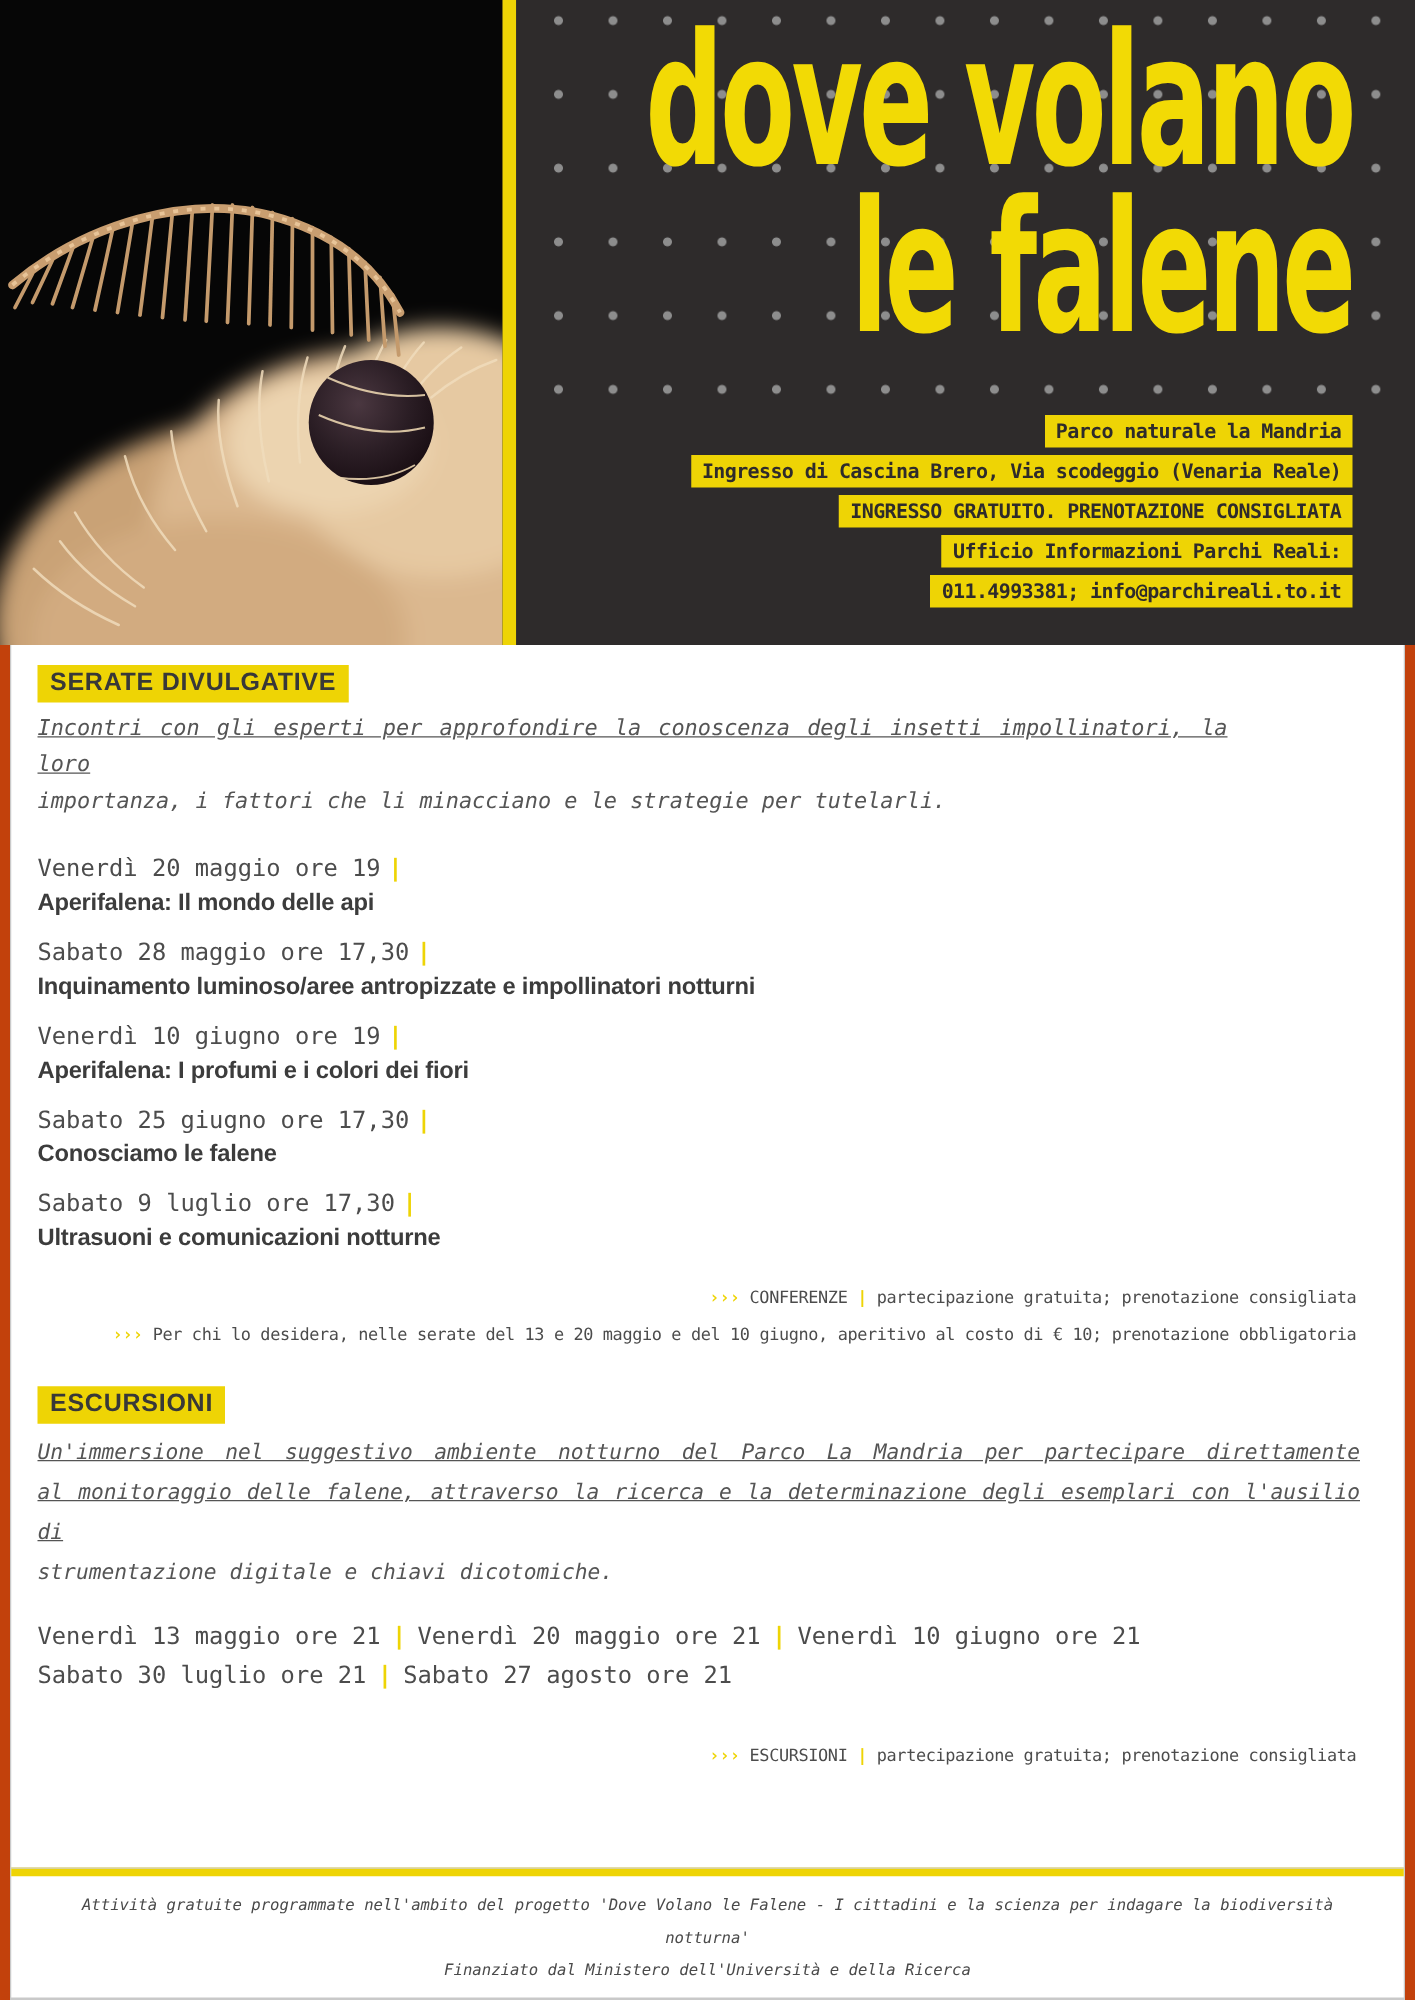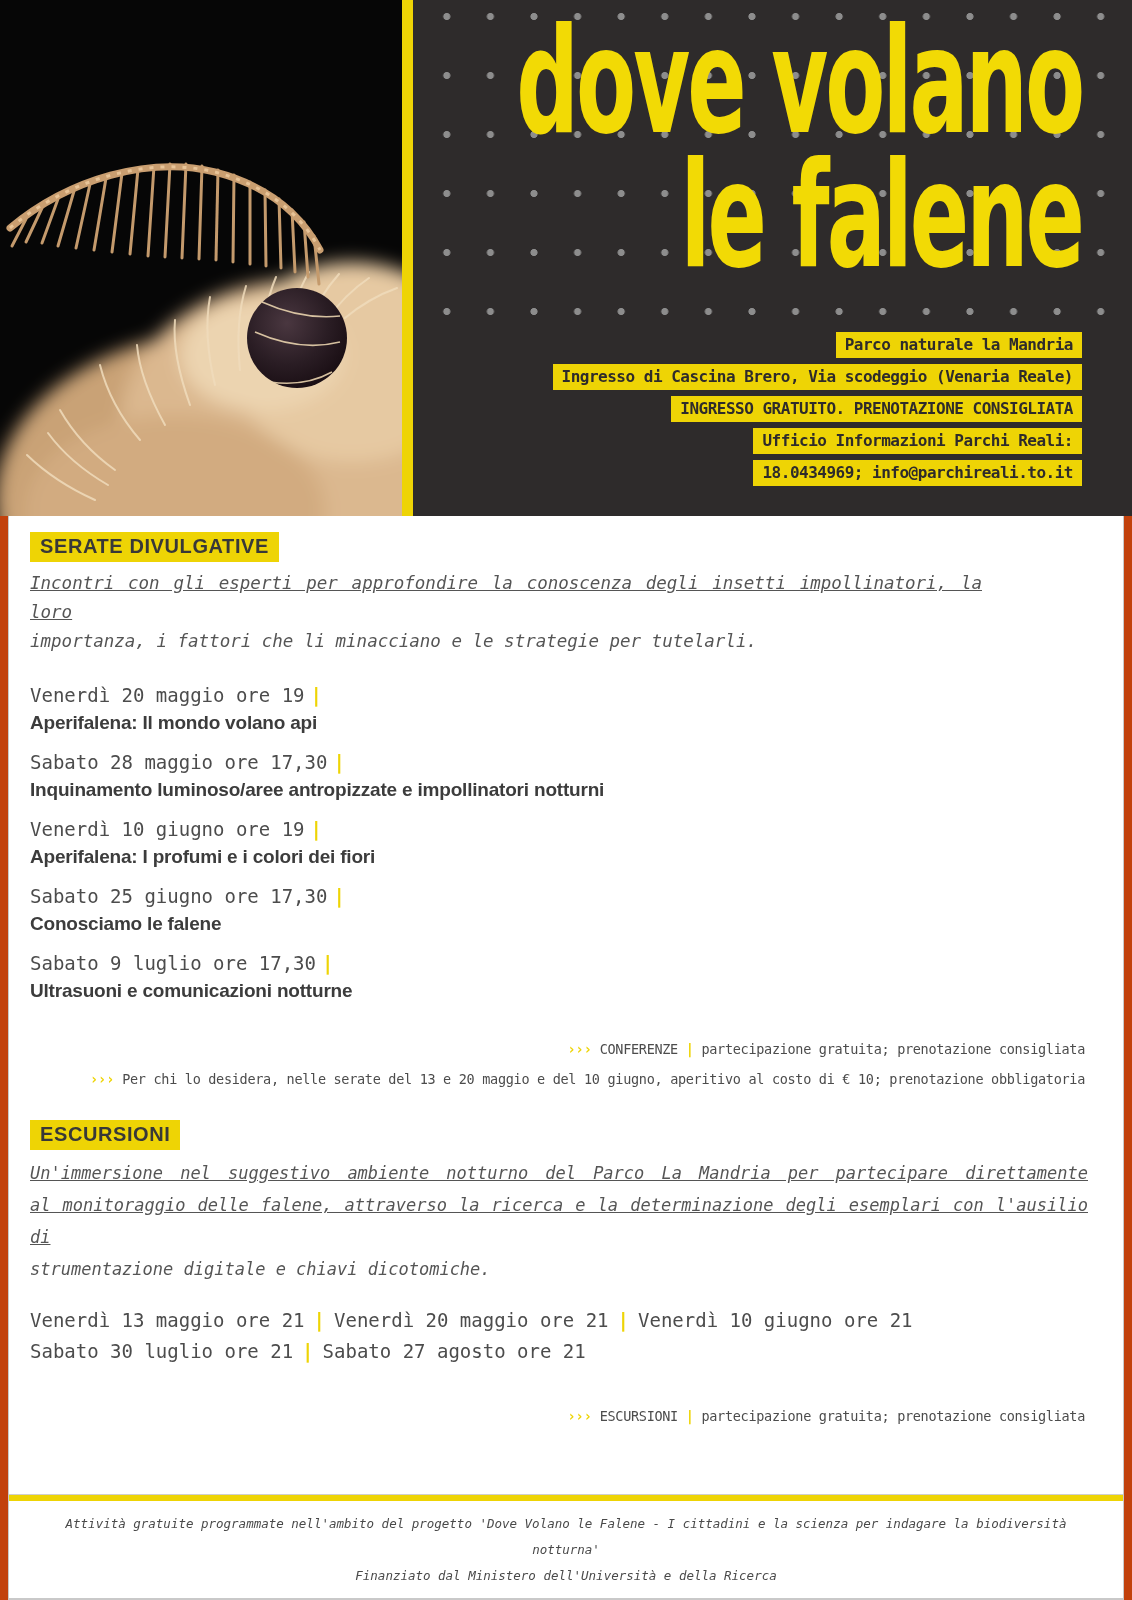--- a/index.html
+++ b/index.html
@@ -32,21 +32,21 @@
   .mono-it{font-family:"DejaVu Sans Mono",monospace;font-style:italic;color:#555;}
   .intro1{margin-top:7px;width:952px;font-size:17.5px;line-height:29px;}
   .intro1 .just, .intro2 .just{text-align:justify;text-align-last:justify;text-decoration:underline;}
   .intro2{margin-top:7px;width:1058px;font-size:17px;line-height:32px;}
   .events{margin-top:26px;}
   .event{margin-bottom:13px;}
   .event-date{font-family:"DejaVu Sans Mono",monospace;font-size:19px;color:#4c4c4c;line-height:27px;}
   .event-title{font-size:19px;font-weight:bold;color:#3c3c3c;letter-spacing:-0.2px;line-height:27px;}
   .pipe{color:#eed405;font-weight:bold;}
   .event-date .pipe{margin-left:6px;}
-  .notes{margin-top:30px;text-align:right;font-family:"DejaVu Sans Mono",monospace;
+  .notes{margin-top:19px;text-align:right;font-family:"DejaVu Sans Mono",monospace;
         font-size:13.5px;letter-spacing:-0.3px;color:#4c4c4c;line-height:30px;}
   .arrows{color:#eed405;font-weight:bold;letter-spacing:0;}
   .sec2{margin-top:26px;}
   .exc-dates{margin-top:20px;font-family:"DejaVu Sans Mono",monospace;font-size:19px;
         color:#4c4c4c;line-height:31px;}
   .exc-dates .pipe{margin:0 9px;}
   .note3{margin-top:34px;}
   
   .bottom-group{margin-top:auto;}
   .rule{height:6px;background:#eed405;}
@@ -132,39 +132,39 @@
     <div class="ybar"></div>
     <div class="panel">
       <div class="dots"></div>
       <div class="title-line t1">dove volano</div>
       <div class="title-line t2">le falene</div>
       <div class="infos">
         <div class="info">Parco naturale la Mandria</div>
         <div class="info">Ingresso di Cascina Brero, Via scodeggio (Venaria Reale)</div>
         <div class="info">INGRESSO GRATUITO. PRENOTAZIONE CONSIGLIATA</div>
         <div class="info">Ufficio Informazioni Parchi Reali:</div>
-        <div class="info">18.0434969; info@parchireali.to.it</div>
+        <div class="info">011.4993381; info@parchireali.to.it</div>
       </div>
     </div>
   </div>
 
   <div class="body-wrap">
     <div class="content">
 
       
       <div class="hl-heading">SERATE DIVULGATIVE</div>
       <div class="mono-it intro1">
         <div class="just">Incontri con gli esperti per approfondire la conoscenza degli insetti impollinatori, la loro</div>
         <div>importanza, i fattori che li minacciano e le strategie per tutelarli.</div>
       </div>
 
       <div class="events">
         <div class="event">
           <div class="event-date"><span>Venerdì 20 maggio ore 19</span><span class="pipe">|</span></div>
-          <div class="event-title">Aperifalena: Il mondo volano api</div>
+          <div class="event-title">Aperifalena: Il mondo delle api</div>
         </div>
         <div class="event">
           <div class="event-date"><span>Sabato 28 maggio ore 17,30</span><span class="pipe">|</span></div>
           <div class="event-title">Inquinamento luminoso/aree antropizzate e impollinatori notturni</div>
         </div>
         <div class="event">
           <div class="event-date"><span>Venerdì 10 giugno ore 19</span><span class="pipe">|</span></div>
           <div class="event-title">Aperifalena: I profumi e i colori dei fiori</div>
         </div>
         <div class="event">

